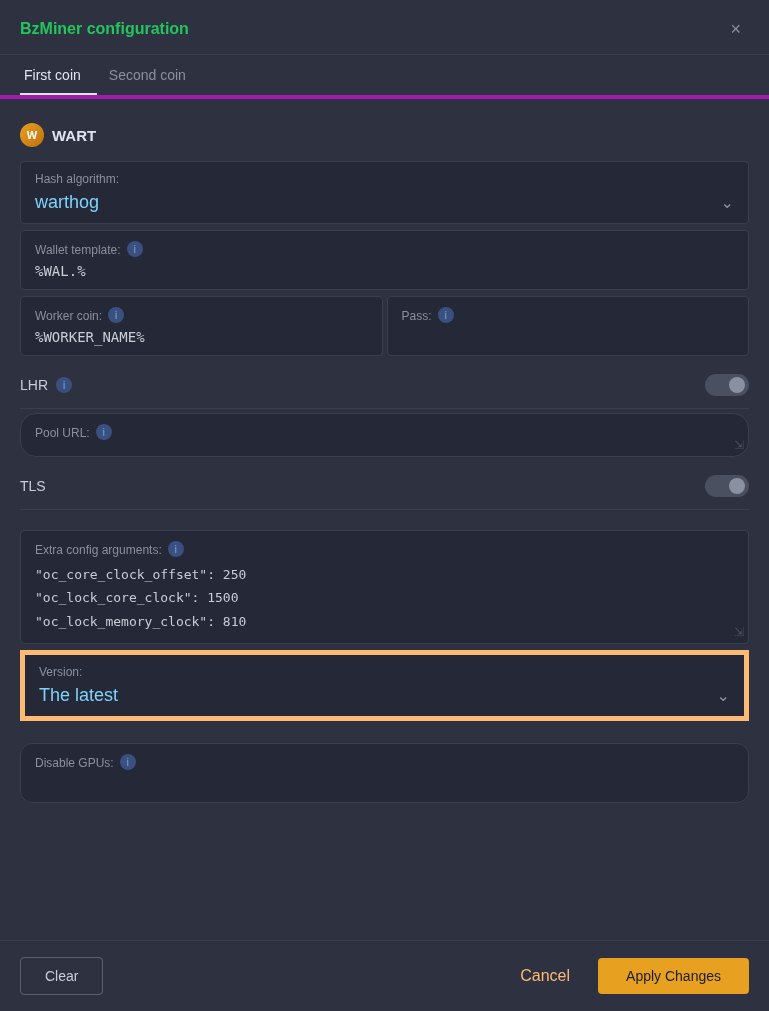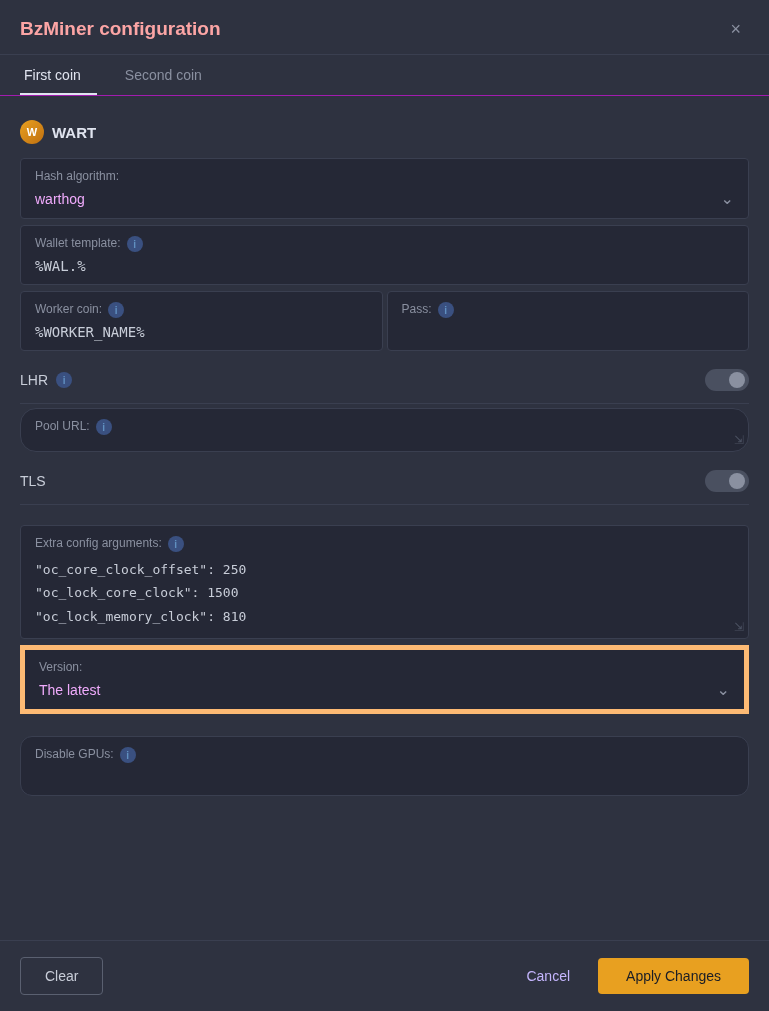--- a/index.html
+++ b/index.html
@@ -21,38 +21,37 @@
       position: relative;
     }
     .modal-header {
       display: flex;
       align-items: center;
       justify-content: space-between;
       padding: 16px 20px 12px 20px;
       border-bottom: 1px solid #3a3f50;
     }
     .modal-title {
-      font-size: 19px;
+      font-size: 16px;
       font-weight: 600;
-      color: #fca5a5;
+      color: #22c55e;
     }
     .close-btn {
       background: none;
       border: none;
       color: #8a90a0;
       font-size: 18px;
       cursor: pointer;
       padding: 4px 8px;
       line-height: 1;
     }
     .tabs {
       display: flex;
       padding: 0 20px;
-      border-bottom: 1px solid #a21caf;
-      gap: 16px;
+      border-bottom: 4px solid #a21caf;
     }
     .tab {
       padding: 12px 16px 10px 4px;
       font-size: 14px;
       cursor: pointer;
       color: #8a90a0;
       margin-right: 8px;
       border-bottom: 2px solid transparent;
     }
     .tab.active {
@@ -93,21 +92,21 @@
       border: 1px solid #3a3f50;
       border-radius: 4px;
       padding: 10px 14px;
       margin-bottom: 2px;
     }
     .field-label {
       font-size: 12px;
       color: #8a90a0;
       margin-bottom: 6px;
       display: flex;
-      align-items: flex-start;
+      align-items: flex-end;
       gap: 6px;
     }
     .info-icon {
       display: inline-flex;
       align-items: center;
       justify-content: center;
       width: 16px;
       height: 16px;
       border-radius: 50%;
       background: #3a5080;
@@ -120,22 +119,22 @@
       font-size: 14px;
       color: #c8cdd8;
       font-family: monospace;
     }
     .select-wrapper {
       position: relative;
       display: flex;
       align-items: center;
     }
     .select-value {
-      font-size: 14px;
-      color: #f0abfc;
+      font-size: 18px;
+      color: #7dd3fc;
       flex: 1;
     }
     .chevron-icon {
       color: #8a90a0;
       font-size: 16px;
     }
     .two-col {
       display: flex;
       gap: 4px;
     }
@@ -239,22 +238,22 @@
       cursor: pointer;
     }
     .footer-right {
       display: flex;
       gap: 12px;
       align-items: center;
     }
     .btn-cancel {
       background: none;
       border: none;
-      color: #c4b5fd;
-      font-size: 14px;
+      color: #fdba74;
+      font-size: 16px;
       cursor: pointer;
       padding: 10px 16px;
       text-align: center;
     }
     .btn-apply {
       background: #e8a020;
       border: none;
       color: #1a1d26;
       padding: 10px 28px;
       border-radius: 4px;

